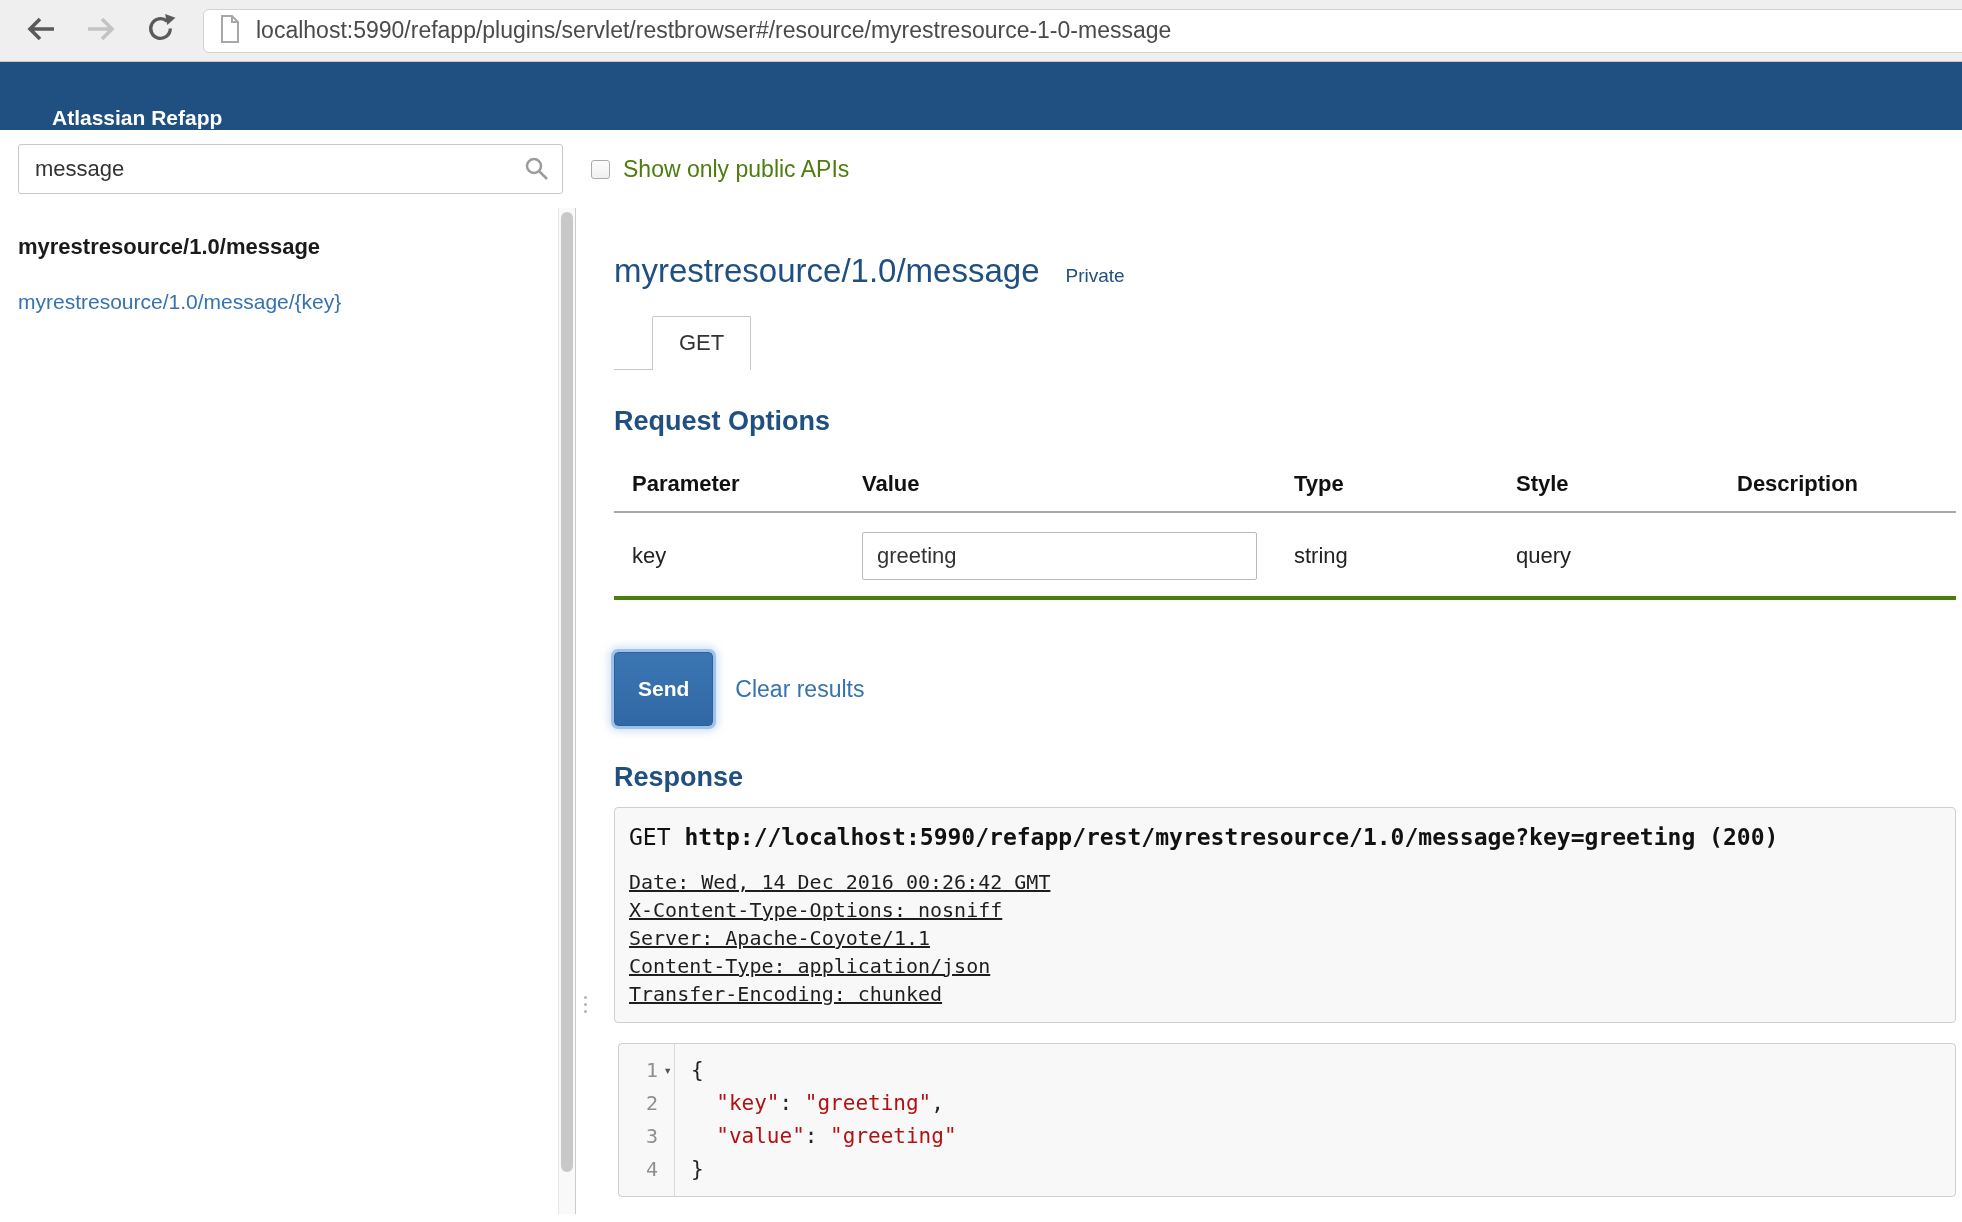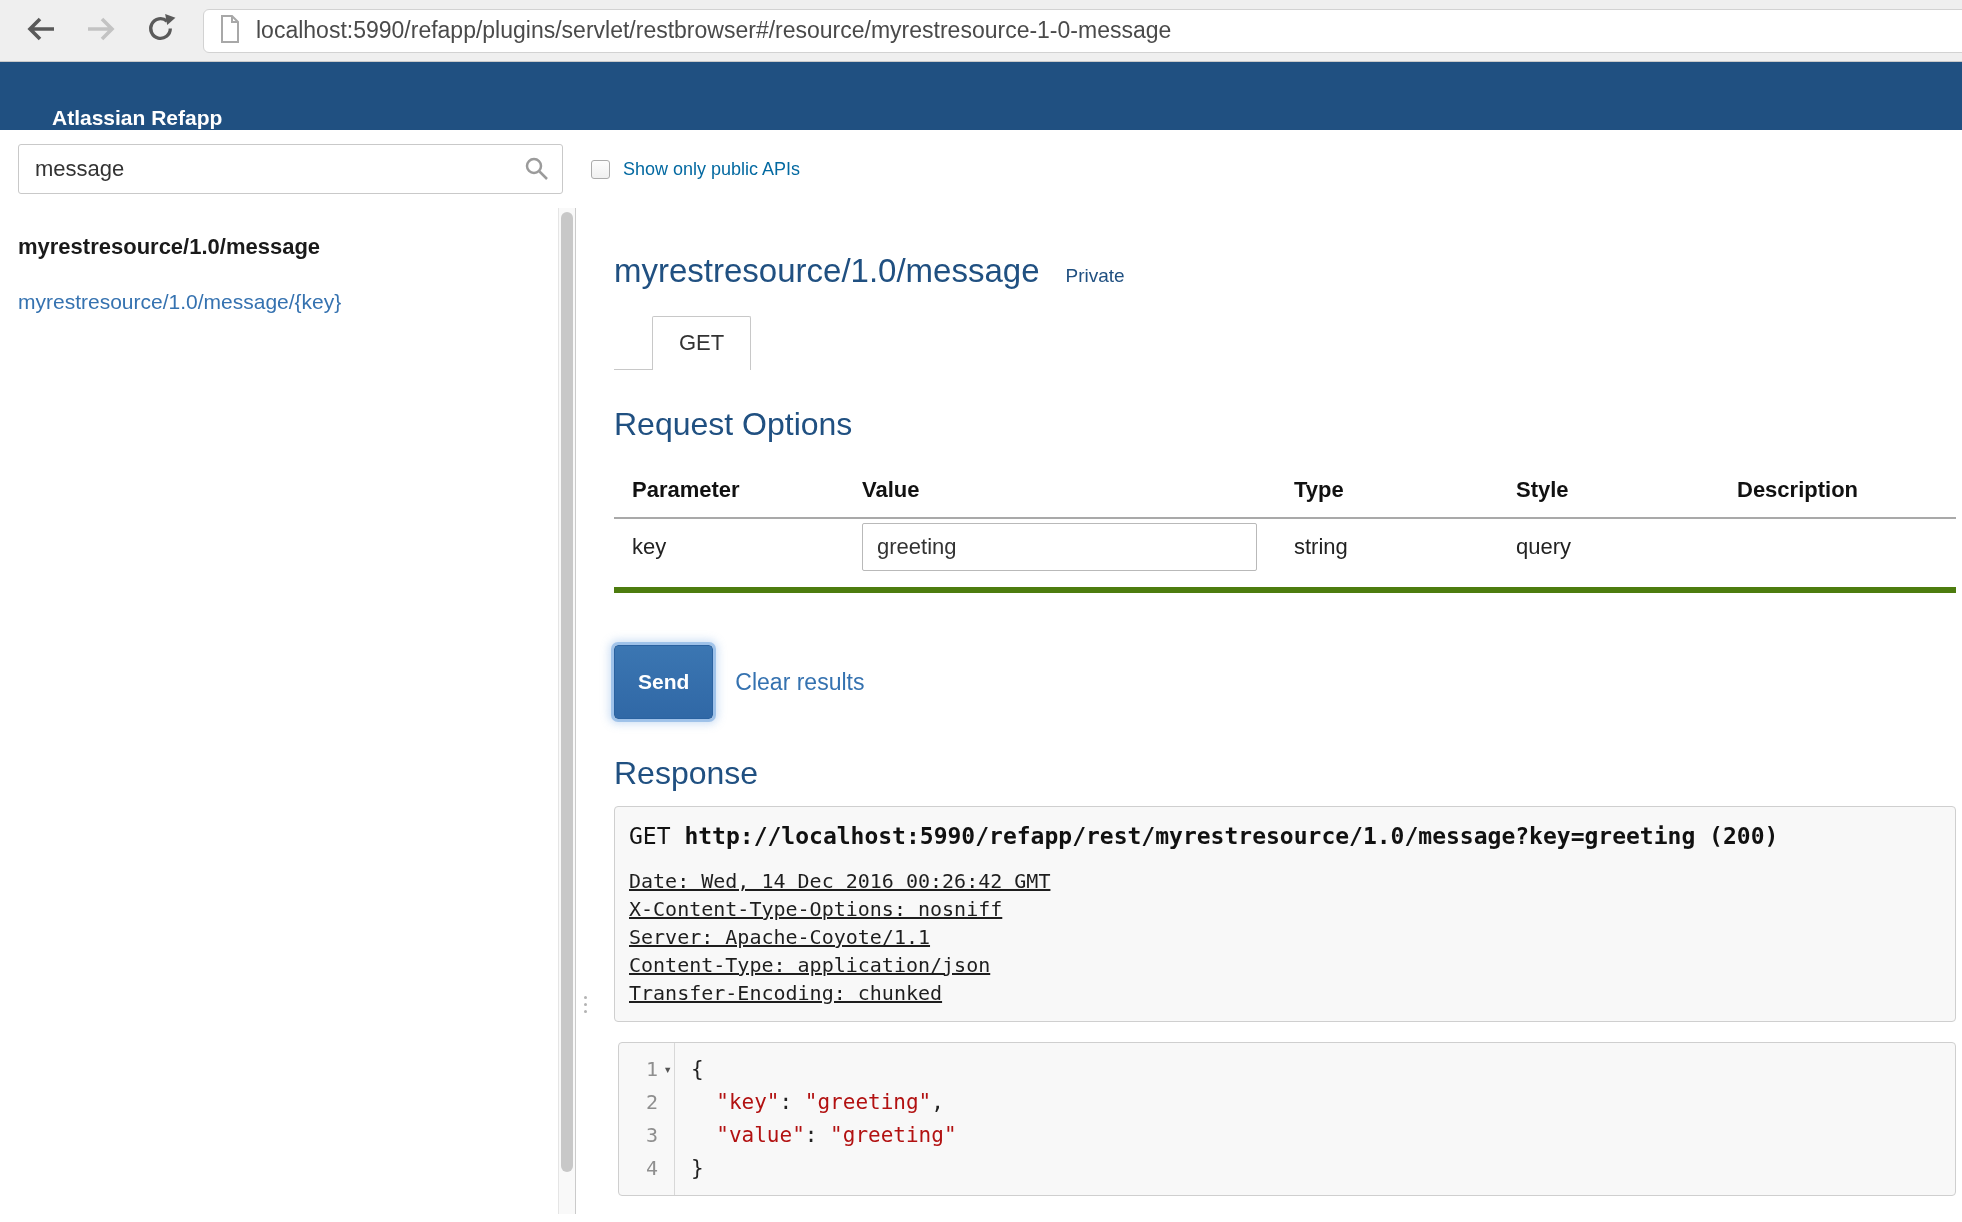--- a/index.html
+++ b/index.html
@@ -23,21 +23,21 @@
   
   .toolbar { height:78px; display:flex; align-items:center; background:#fff; }
   .searchbox { position:relative; width:545px; margin-left:18px; }
   .searchbox input { width:100%; height:50px; border:1px solid #c9c9c9; border-radius:3px;
                      font-size:22px; padding:0 48px 0 16px; color:#333;
                      font-family:"Liberation Sans",sans-serif; }
   .searchbox .mag { position:absolute; right:12px; top:11px; }
   .pubcheck { display:flex; align-items:center; margin-left:28px; cursor:default; }
   .cb { width:19px; height:19px; border:1px solid #ababab; border-radius:3px;
         background:linear-gradient(#fdfdfd,#f0f0f0); display:inline-block; }
-  .pubcheck .lbl { font-size:18px; color:#0369a1; margin-left:13px; }
+  .pubcheck .lbl { font-size:23px; color:#4d7c0f; margin-left:13px; }
 
   
   .content { display:flex; height:1006px; }
   .sidebar { width:558px; padding:26px 0 0 18px; background:#fff; }
   .side-item { margin-bottom:30px; cursor:pointer; }
   .side-item.selected { font-weight:bold; font-size:22px; color:#1a1a1a; }
   .side-item.link { font-size:21px; color:var(--link-blue,#3572b0); }
   .vscroll { width:18px; background:#f9f9f9; border-left:1px solid #e5e5e5;
              border-right:1px solid #cbcbcb; position:relative; }
   .vthumb { position:absolute; left:2px; width:12px; top:4px; bottom:42px;
@@ -51,29 +51,29 @@
   .titlerow { display:flex; align-items:baseline; }
   .titlerow h1 { font-size:33px; font-weight:400; color:var(--heading-blue,#205081); }
   .private { font-size:19px; color:var(--heading-blue,#205081); margin-left:26px; }
 
   .tabs { display:inline-flex; margin-top:26px; border-bottom:1px solid #c8c8c8;
           padding-left:38px; }
   .tab { background:#fff; border:1px solid #c8c8c8; border-bottom:none;
          margin-bottom:-1px; padding:13px 26px 14px; font-size:22px; color:#333;
          border-radius:2px 2px 0 0; cursor:pointer; }
 
-  h2.sect { font-size:32px; font-weight:normal; color:var(--heading-blue,#205081); }
+  h2.sect { font-size:27px; font-weight:bold; color:var(--heading-blue,#205081); }
   .h-req { margin-top:36px; }
   .h-resp { margin-top:36px; }
 
   table.params { width:100%; border-collapse:collapse; margin-top:22px; table-layout:fixed; }
   table.params th { text-align:left; font-size:22px; color:#111;
                     padding:12px 0 14px 18px; border-bottom:2px solid #a9a9a9; }
-  table.params td { font-size:22px; color:#222; padding:4px 0 16px 18px;
-                    border-bottom:6px solid #4d7c0f;margin-top:27px; }
+  table.params td { font-size:22px; color:#222; padding:19px 0 16px 18px;
+                    border-bottom:4px solid #4d7c0f;margin-top:27px; }
   .valinput { width:395px; height:48px; border:1px solid #b9b9b9; border-radius:2px;
               font-size:22px; color:#333; padding:0 14px;
               font-family:"Liberation Sans",sans-serif; }
 
   .actions { display:flex; align-items:center; margin-top:52px; }
   .send { font-family:"Liberation Sans",sans-serif; font-weight:bold; font-size:21px;
           color:#fff; background:linear-gradient(#3b76b2,#3068a6);
           border:1px solid #2a62a0; border-radius:4px; padding:24px 23px;
           box-shadow:0 0 0 3px rgba(111,164,223,.55), 0 0 8px 5px rgba(111,164,223,.35);
           cursor:pointer; }

